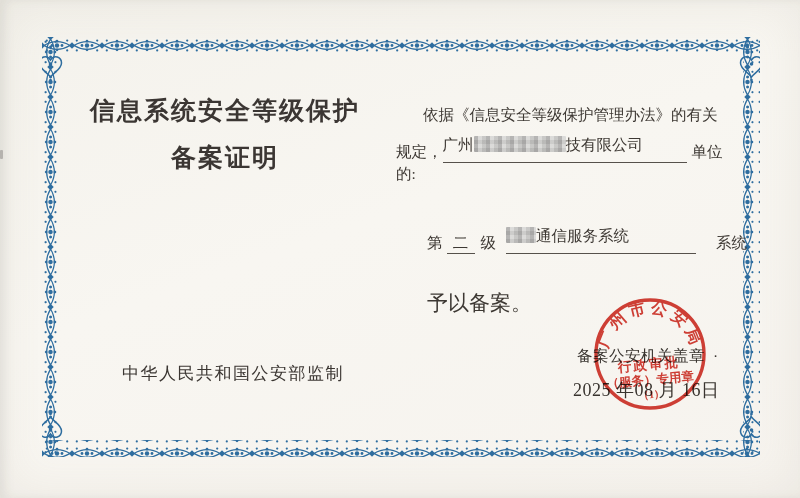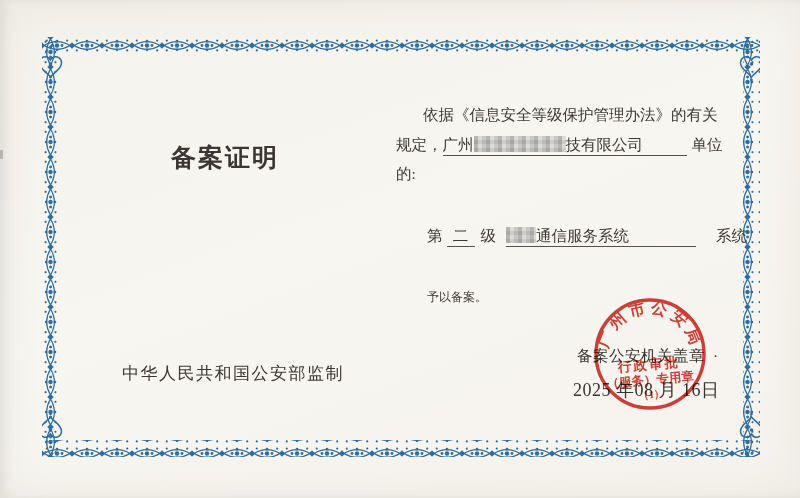--- a/index.html
+++ b/index.html
@@ -11,21 +11,21 @@
     box-shadow:inset 0 0 50px rgba(170,160,140,.14), inset 6px 0 8px rgba(110,110,110,.10);
   }
   .abs{position:absolute; white-space:nowrap;}
   .title{
     width:300px; text-align:center; font-weight:bold;
     font-size:25px; letter-spacing:2px; color:#3b3633;
   }
   .body-text{font-size:15.5px; color:#3d3833;}
   .uline{
     display:inline-block; border-bottom:1.4px solid #56514b;
-    padding-bottom:1px; line-height:19px; vertical-align:bottom;
+    padding-bottom:8px; line-height:19px; vertical-align:bottom;
   }
   .uline-short{
     display:inline-block; width:28px; text-align:center;
     border-bottom:1.4px solid #56514b; padding-bottom:1px;
     line-height:19px; vertical-align:bottom;
   }
   .redact{
     display:inline-block; height:16px; vertical-align:-2px; border-radius:1px;
     background:
       repeating-linear-gradient(90deg, rgba(138,138,138,.55) 0 4px, rgba(205,205,205,.5) 4px 8px, rgba(168,168,168,.5) 8px 12px),
@@ -94,35 +94,36 @@
     <rect x="0" y="0" width="17" height="420" fill="url(#pv)"></rect>
     <rect x="701" y="0" width="17" height="420" fill="url(#pv)"></rect>
     <use href="#corner-heart" transform="translate(8.5,27)"></use>
     <use href="#corner-heart" transform="translate(709.5,27)"></use>
     <use href="#corner-heart" transform="translate(8.5,393) rotate(180)"></use>
     <use href="#corner-heart" transform="translate(709.5,393) rotate(180)"></use>
   </svg>
 
   <div class="artifact"></div>
 
+  <div class="abs title" style="left:75px; top:94px;">信息系统安全等级保护</div>
   <div class="abs body-text" style="left:423px; top:105px;">依据《信息安全等级保护管理办法》的有关</div>
 
   <div class="abs title" style="left:75px; top:141px;">备案证明</div>
 
   <div class="abs body-text" style="left:396px; top:135px;">
     <span>规定，</span><span class="uline" style="width:244px;"><span>广州</span><span class="redact" style="width:92px;"></span><span>技有限公司</span></span><span style="margin-left:5px;font-family:Liberation Serif, serif;">单位</span>
   </div>
 
   <div class="abs body-text" style="left:396px; top:164px;">的:</div>
 
   <div class="abs body-text" style="left:427px; top:226px;">
     <span>第</span><span class="uline-short" style="margin:0 6px 0 4px;">二</span><span>级</span><span class="uline" style="width:190px; margin-left:10px;"><span class="redact" style="width:30px;"></span><span>通信服务系统</span></span><span style="margin-left:20px;">系统</span>
   </div>
 
-  <div class="abs body-text" style="left:427px; top:289px; font-size:12px;">予以备案。</div>
+  <div class="abs body-text" style="left:427px; top:289px; font-size:21px;">予以备案。</div>
 
 
   <div class="abs issuer" style="left:122px; top:362px;">中华人民共和国公安部监制</div>
 
   <div class="abs seal-caption" style="left:577px; top:346px;">
     <span>备案公安机关盖章</span><span style="margin-left:8px;">·</span>
   </div>
   <div class="abs date-line" style="left:573px; top:378px;">2025 年08 月 16日</div>
 
   <svg class="abs seal-svg" style="left:588px; top:296px;" width="124" height="118" viewBox="0 0 124 118">

